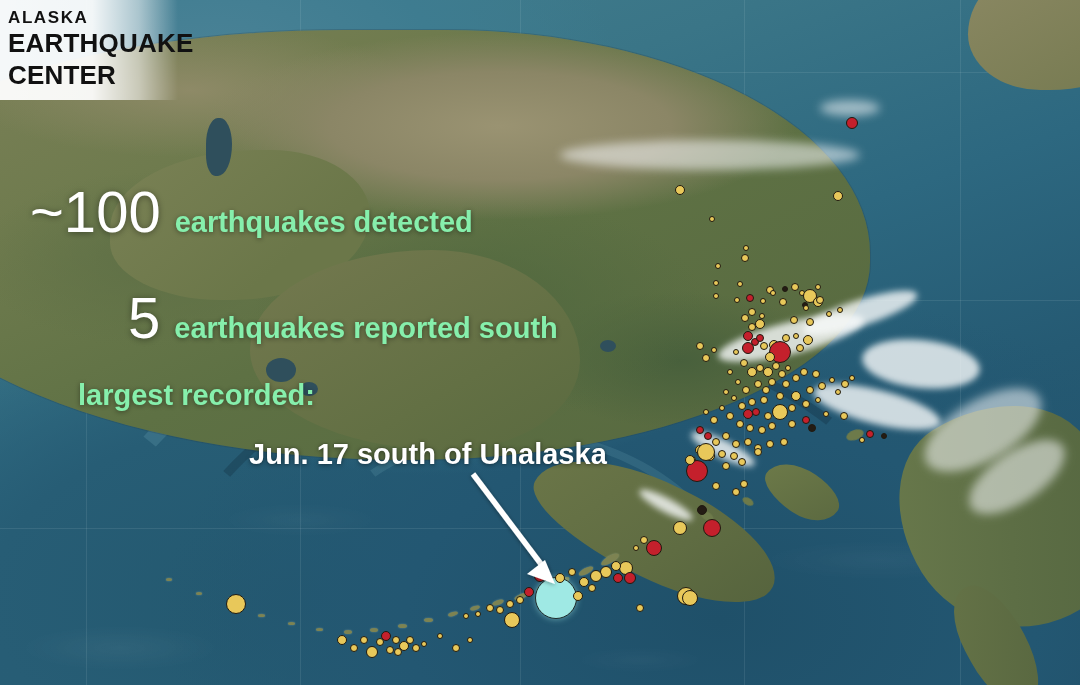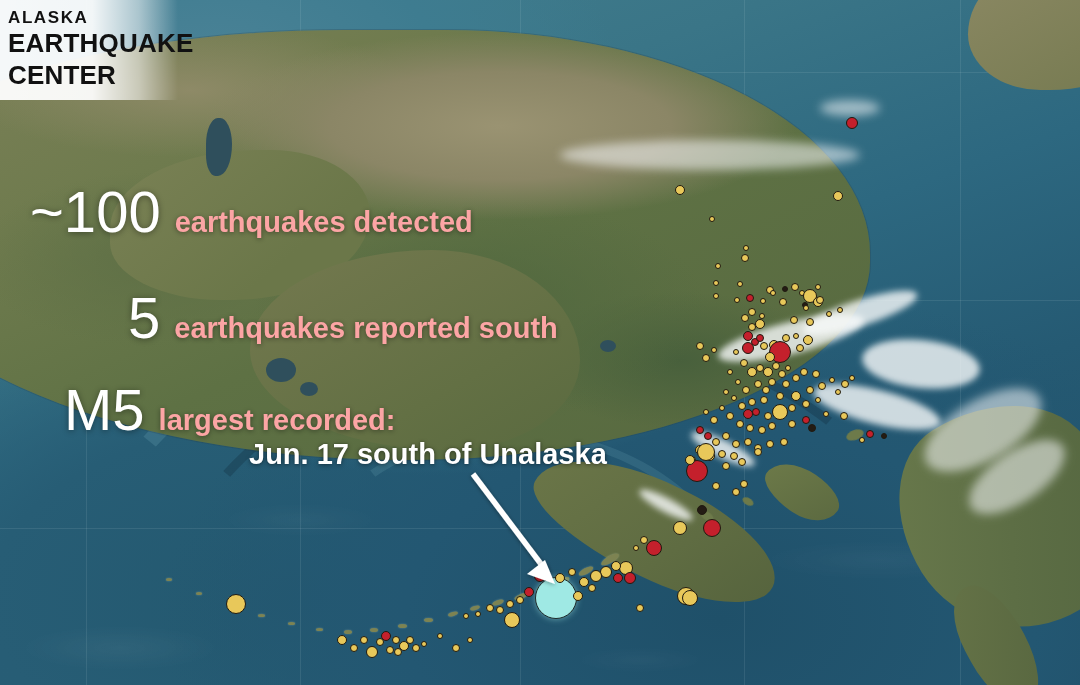--- a/index.html
+++ b/index.html
@@ -198,21 +198,21 @@
 
   .stat-row { position: absolute; z-index: 30; display: flex; align-items: baseline; white-space: nowrap; }
   .stat-num {
     color: #fff;
     font-weight: 300;
     font-size: 58px;
     line-height: 1;
     text-shadow: 0 1px 6px rgba(0,0,0,.42);
   }
   .stat-label {
-    color: #fca5a5;
+    color: #86efac;
     font-weight: bold;
     font-size: 29px;
     line-height: 1;
     margin-left: 14px;
     text-shadow: 0 1px 5px rgba(0,0,0,.42);
   }
   #stat-detected { left: 30px; top: 183px; }
   #stat-felt     { left: 128px; top: 289px; }
   #stat-largest  { left: 64px;  top: 381px; }
   #stat-largest-sub {
@@ -507,19 +507,18 @@
     <span class="stat-num">~100</span>
     <span class="stat-label">earthquakes detected</span>
   </div>
 
   <div class="stat-row" id="stat-felt">
     <span class="stat-num">5</span>
     <span class="stat-label">earthquakes reported south</span>
   </div>
 
   <div class="stat-row" id="stat-largest">
-    <span class="stat-num">M5</span>
     <span class="stat-label">largest recorded:</span>
   </div>
 
   <div class="overlay-text" id="stat-largest-sub">Jun. 17 south of Unalaska</div>
 
 </div>
 
 </body></html>

